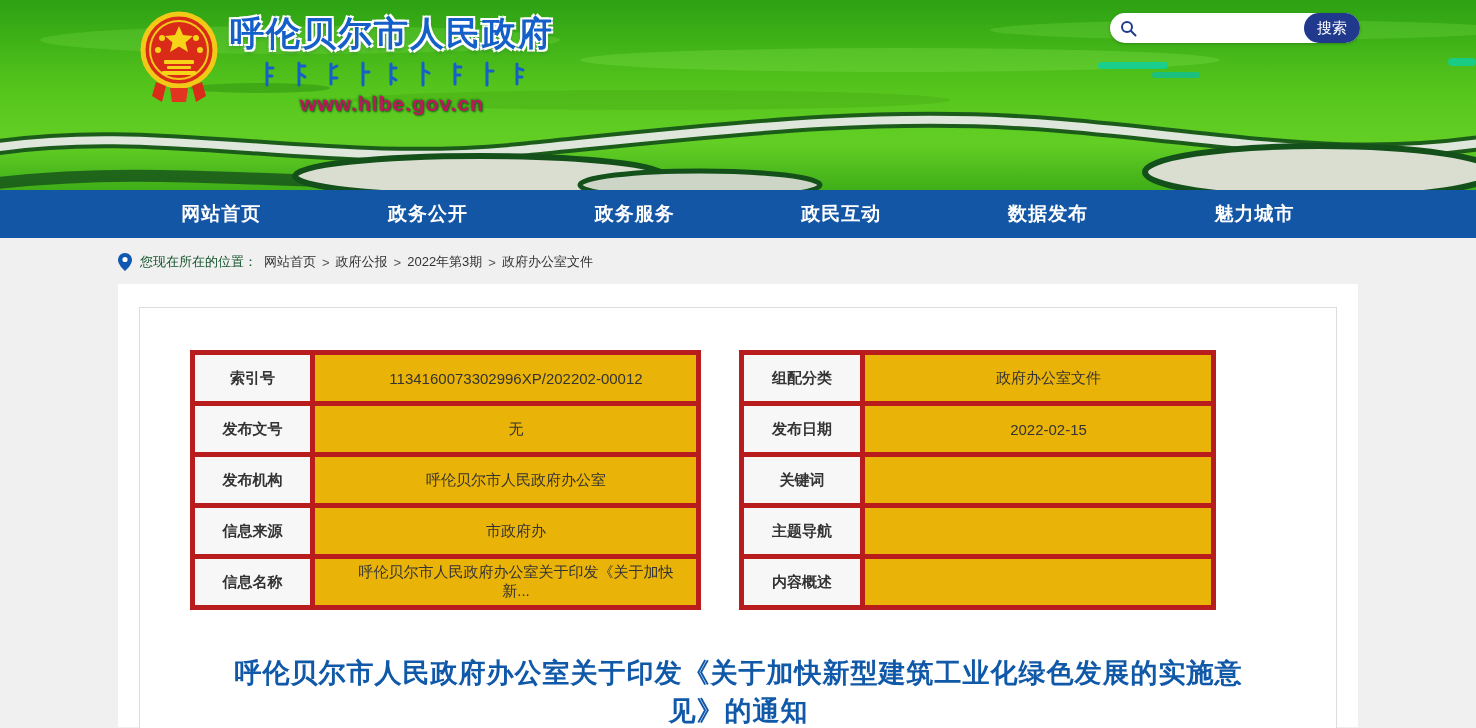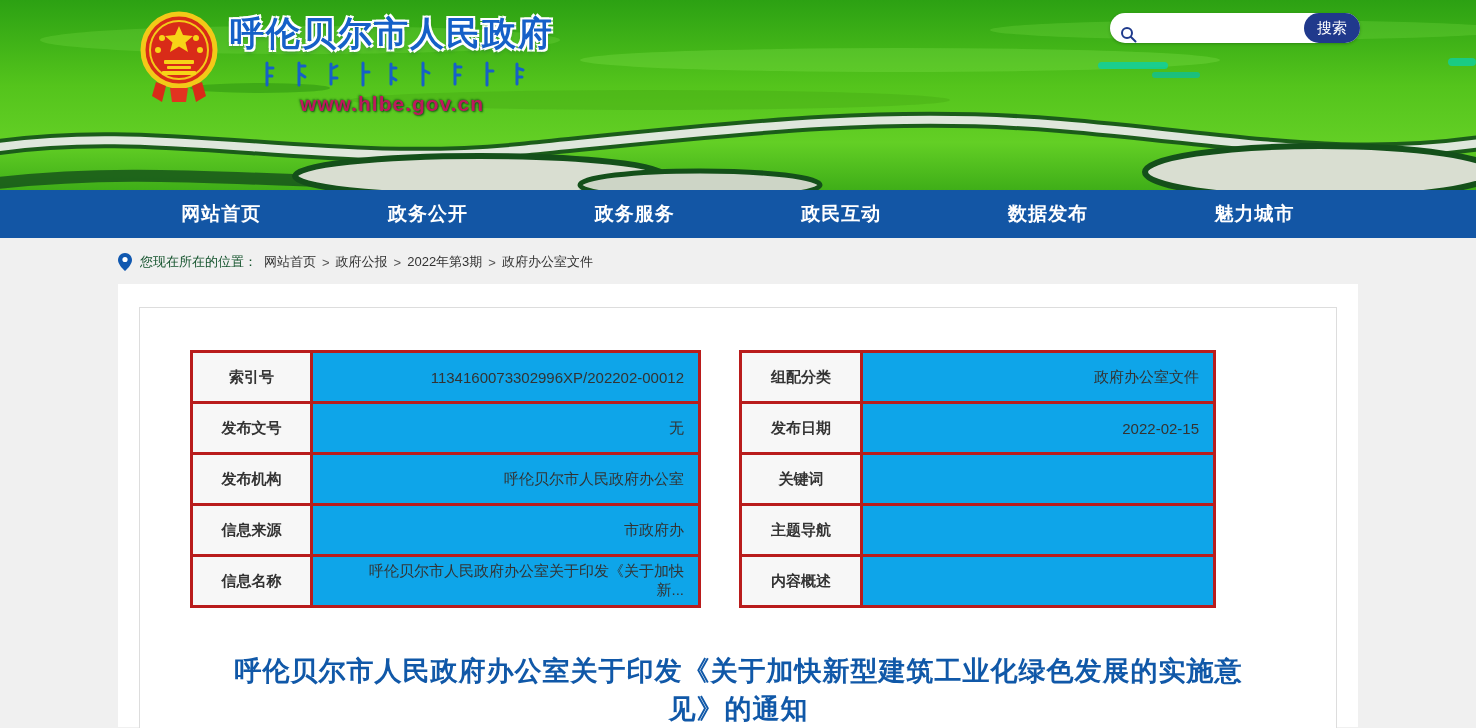--- a/index.html
+++ b/index.html
@@ -24,21 +24,21 @@
   }
   .mongolian { margin-top: 4px; height: 28px; }
   .site-url {
     margin-top: 4px; font-size: 21px; font-weight: bold; color: #be185d; letter-spacing: 1px;
     text-shadow: 1px 1px 2px rgba(0,60,20,.8), -1px -1px 2px rgba(0,60,20,.5);
   }
 
   .search-bar {
     position: absolute; top: 13px; right: 116px;
     width: 250px; height: 30px; background: #ffffff;
-    border-radius: 15px; display: flex; align-items: flex-end;
+    border-radius: 15px; display: flex; align-items: center;
     box-shadow: 0 1px 3px rgba(0,40,0,.3);
   }
   .search-icon { margin: 0 6px 0 10px; flex: 0 0 auto; display: flex; }
   .search-input {
     flex: 1 1 auto; min-width: 0; border: none; outline: none; background: transparent;
     font-size: 14px; color: #333; height: 100%;
   }
   .search-button {
     flex: 0 0 auto; height: 30px; padding: 0 13px;
     background: #20398c; color: #fff; border: none; border-radius: 15px;
@@ -70,26 +70,26 @@
   .content-card { width: 1240px; margin: 0 auto; background: #ffffff; height: 443px; }
   .inner-box {
     margin: 0 21px; position: relative; top: 23px;
     border: 1px solid #dddddd; background: #ffffff;
     height: 640px; padding: 42px 49px 0 50px;
   }
 
   .meta-wrap { display: flex; gap: 38px; }
   table.meta { border-collapse: collapse; table-layout: fixed; }
   table.meta th, table.meta td {
-    border: 3px solid #b91c1c; height: 51px; font-size: 15px; color: #333;
+    border: 5px solid #b91c1c; height: 51px; font-size: 15px; color: #333;
   }
   table.meta th {
     background: #f7f7f7; font-weight: bold; text-align: center; padding: 0 8px;
   }
-  table.meta td { background: #0ea5e9; padding: 0 14px 0 35px; text-align: right; font-weight: normal; }
+  table.meta td { background: #eab308; padding: 0 14px 0 35px; text-align: center; font-weight: normal; }
   .meta-left { width: 511px; }
   .meta-left th { width: 120px; }
   .meta-right { width: 477px; }
   .meta-right th { width: 121px; }
 
   .article-title {
     margin: 44px auto 0; max-width: 1010px;
     font-size: 27px; font-weight: bold; color: #1058a8;
     text-align: center; line-height: 38px; letter-spacing: 1px;
   }

